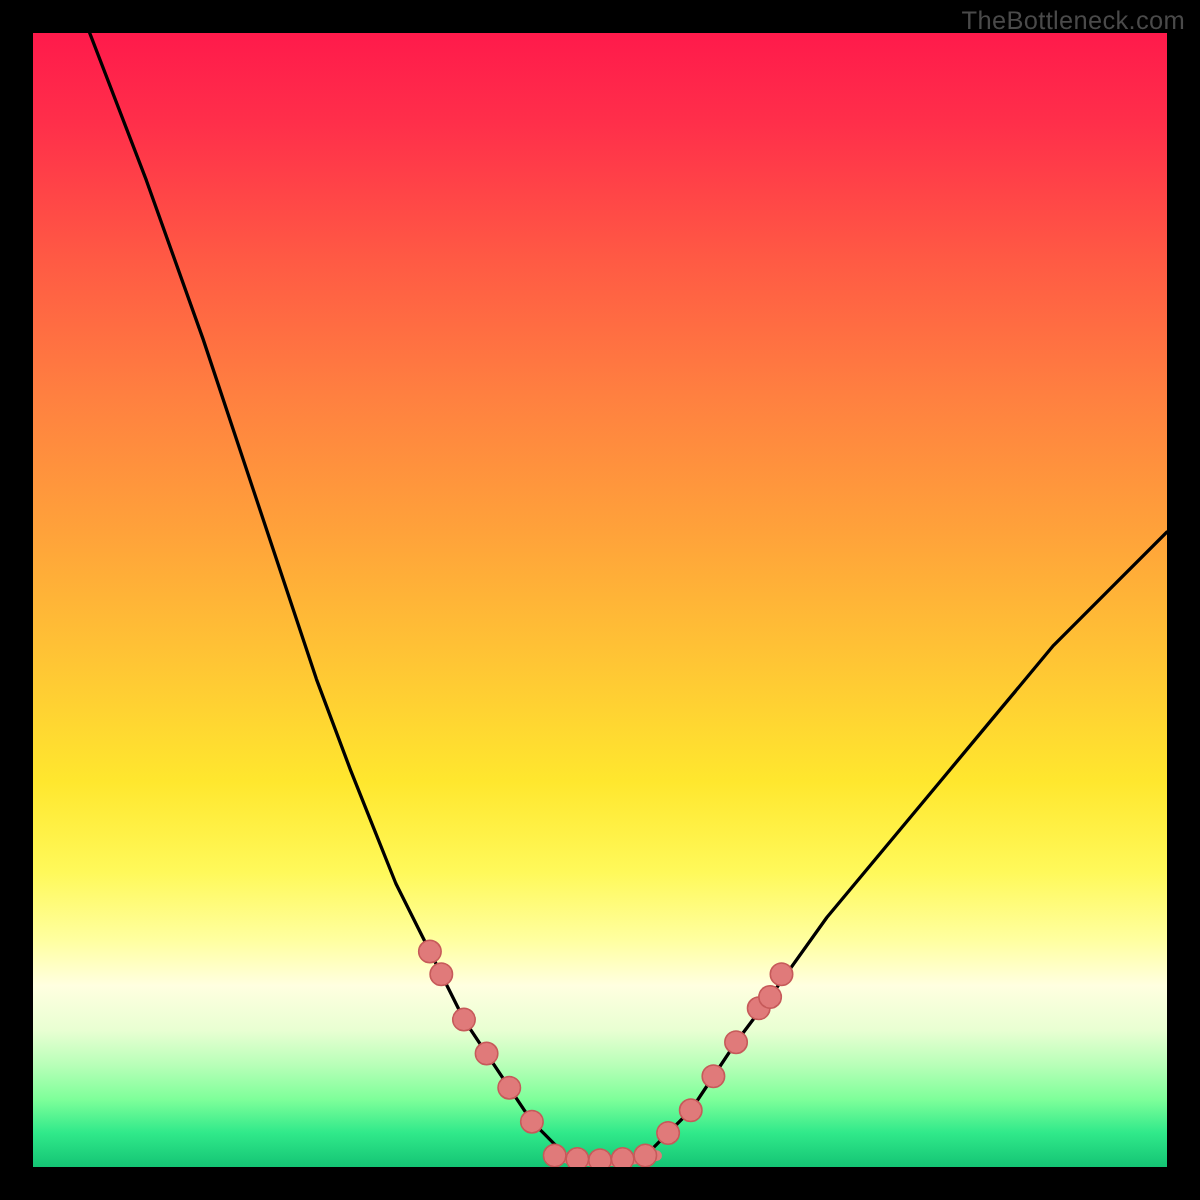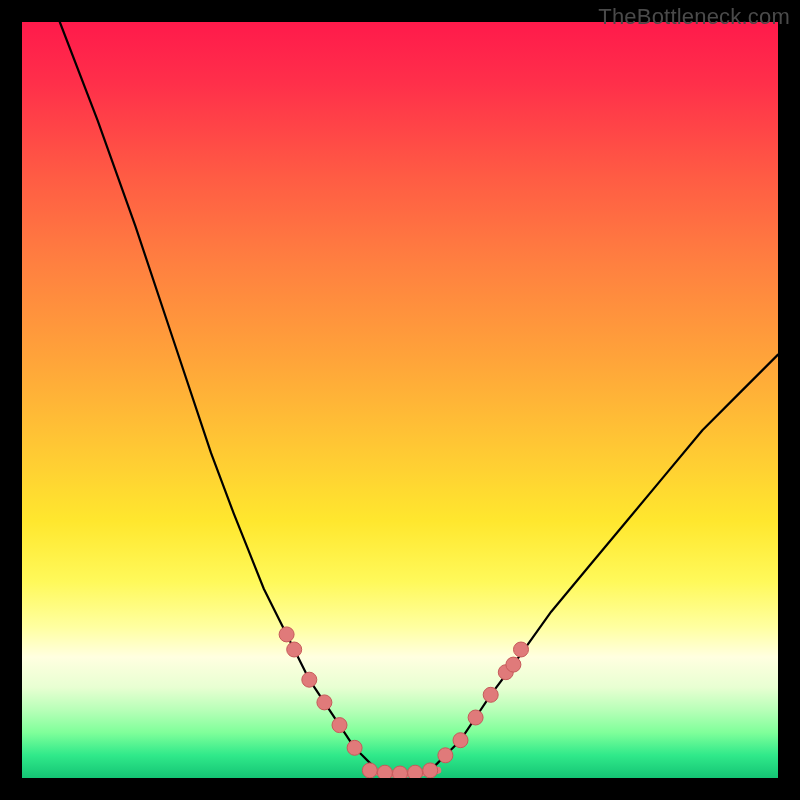--- a/index.html
+++ b/index.html
@@ -42,21 +42,21 @@
       #30e98a 97%,
       #14c474 100%
     );
     overflow: hidden;
   }
   .watermark {
     position: absolute;
     top: 4px;
     right: 10px;
     color: #4a4a4a;
-    font-size: 22px;
+    font-size: 17px;
     font-weight: 500;
     letter-spacing: 0.2px;
     z-index: 5;
   }
   svg.curves {
     position: absolute;
     left: 0;
     top: 0;
     width: 756px;
     height: 756px;

